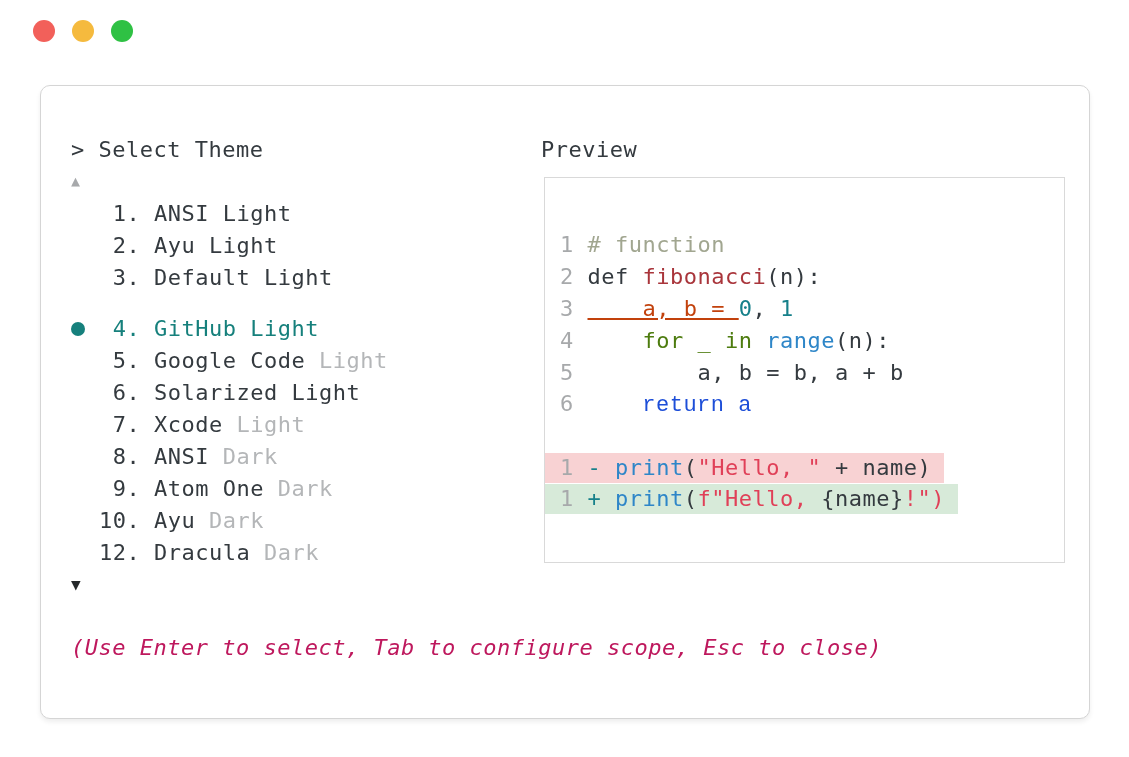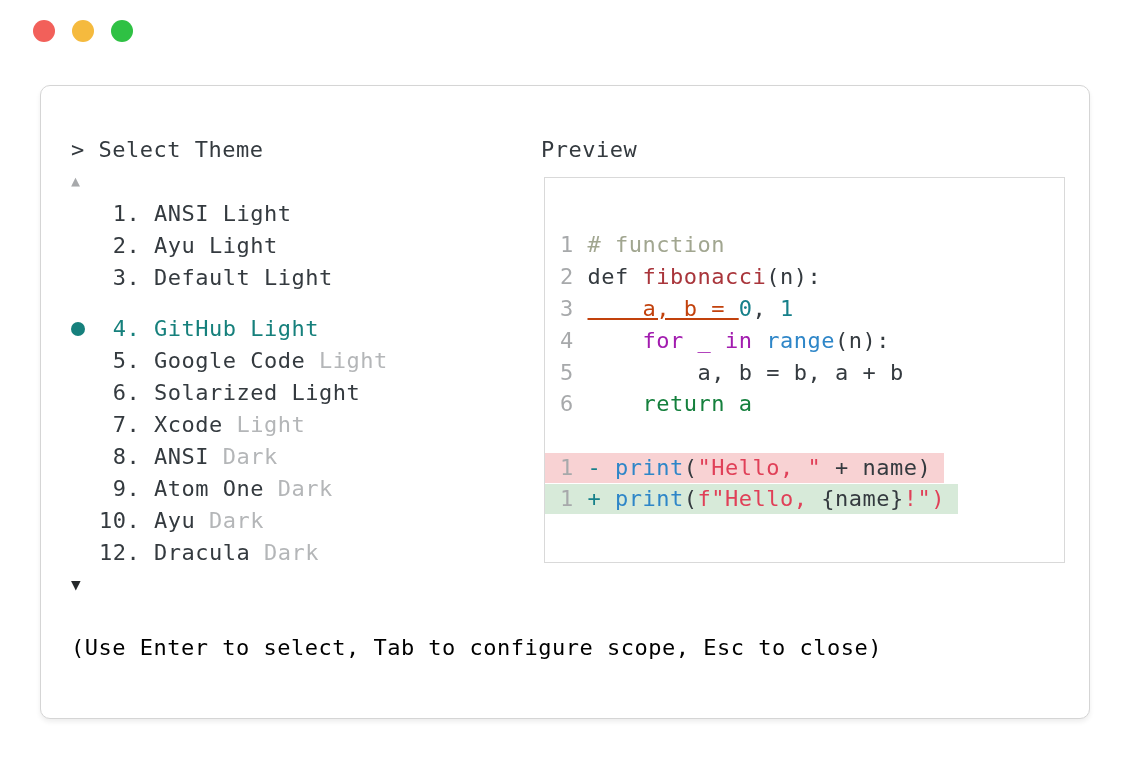--- a/index.html
+++ b/index.html
@@ -16,21 +16,21 @@
     box-shadow:0 3px 5px rgba(0,0,0,.07);
   }
   .row{height:31.9px;line-height:31.9px;white-space:pre;}
   .left{position:absolute;left:30px;top:48px;}
   .arrow{font-size:15px;color:#a7a9ab;}
   .arrow.down{color:#25282a;font-size:16px;}
   .item{padding-left:28px;position:relative;cursor:default;}
   .item .dim{color:#b4b6b8;}
   .item.selected{color:var(--accent,#16807c);margin-top:20px;}
   .bullet{position:absolute;left:0;top:9px;width:14px;height:14px;border-radius:50%;background:var(--accent,#16807c);}
-  .help{color:#000000;}
+  .help{color:#be185d;font-style:italic;}
   .preview-title{position:absolute;left:500px;top:48px;height:31.9px;line-height:31.9px;}
   .pbox{position:absolute;left:503px;top:91px;width:519px;height:384px;border:1.5px solid #d9d9d9;background:#fff;}
   .code{position:absolute;left:0;top:51px;right:0;}
   .cl{height:31.9px;line-height:31.9px;white-space:pre;padding-left:15px;}
   .cl.diff{height:30px;line-height:30px;margin:1px 0;width:fit-content;padding-right:13px;}
 </style>
 </head>
 <body>
 
 <div class="traffic">
@@ -60,21 +60,21 @@
     <div class="row"></div>
     <div class="row help">(Use Enter to select, Tab to configure scope, Esc to close)</div>
   </div>
 
   <div class="preview-title">Preview</div>
   <div class="pbox">
     <div class="code" id="code">
         <div class="cl"><span style="color: rgb(167, 169, 171);">1 </span><span style="color: rgb(161, 166, 144);"># function</span></div>
         <div class="cl"><span style="color: rgb(167, 169, 171);">2 </span><span style="color: rgb(52, 58, 63);">def </span><span style="color: rgb(169, 53, 59);">fibonacci</span><span style="color: rgb(52, 58, 63);">(n):</span></div>
         <div class="cl"><span style="color: rgb(167, 169, 171);">3 </span><span style="color: #c2410c; text-decoration: underline;">    a, b = </span><span style="color: rgb(22, 128, 138);">0</span><span style="color: rgb(52, 58, 63);">, </span><span style="color: rgb(22, 128, 138);">1</span></div>
-        <div class="cl"><span style="color: rgb(167, 169, 171);">4 </span><span style="color: #a21caf;">    for _ in </span><span style="color: rgb(46, 134, 200);">range</span><span style="color: rgb(52, 58, 63);">(n):</span></div>
+        <div class="cl"><span style="color: rgb(167, 169, 171);">4 </span><span style="color: #4d7c0f;">    for _ in </span><span style="color: rgb(46, 134, 200);">range</span><span style="color: rgb(52, 58, 63);">(n):</span></div>
         <div class="cl"><span style="color: rgb(167, 169, 171);">5 </span><span style="color: rgb(52, 58, 63);">        a, b = b, a + b</span></div>
-        <div class="cl"><span style="color: rgb(167, 169, 171);">6 </span><span style="color: #15803d;">    return a</span></div>
+        <div class="cl"><span style="color: rgb(167, 169, 171);">6 </span><span style="color: #1d4ed8; font-family: Liberation Mono, monospace;">    return a</span></div>
         <div class="cl"></div>
         <div class="cl diff" style="background: rgb(248, 210, 211);"><span style="color: rgb(167, 169, 171);">1 </span><span style="color: rgb(22, 128, 138);">- </span><span style="color: rgb(46, 134, 200);">print</span><span style="color: rgb(52, 58, 63);">(</span><span style="color: rgb(224, 64, 88);">"Hello, "</span><span style="color: rgb(52, 58, 63);"> + name)</span></div>
         <div class="cl diff" style="background: rgb(215, 234, 217);"><span style="color: rgb(167, 169, 171);">1 </span><span style="color: rgb(22, 128, 138);">+ </span><span style="color: rgb(46, 134, 200);">print</span><span style="color: rgb(52, 58, 63);">(</span><span style="color: rgb(224, 64, 88);">f"Hello, </span><span style="color: rgb(52, 58, 63);">{name}</span><span style="color: rgb(224, 64, 88);">!</span><span style="color: rgb(224, 64, 88);">")</span></div>
       </div>
   </div>
 </div>
 
 </body></html>

